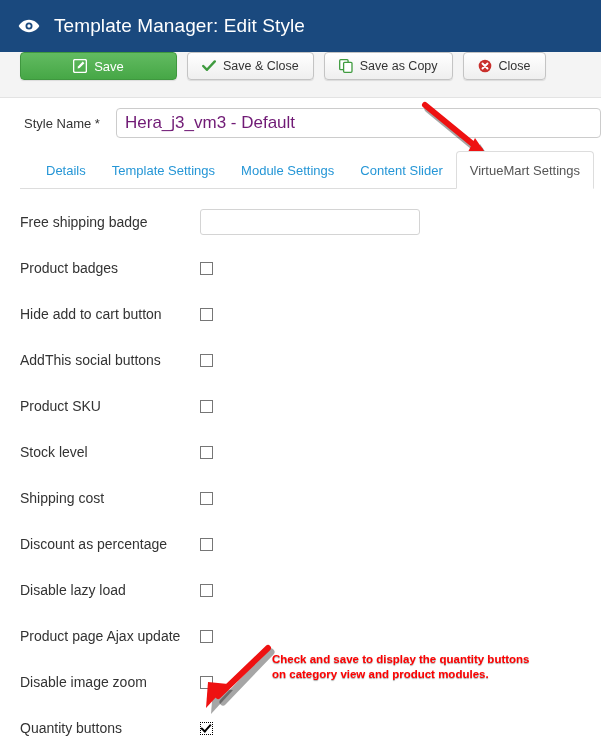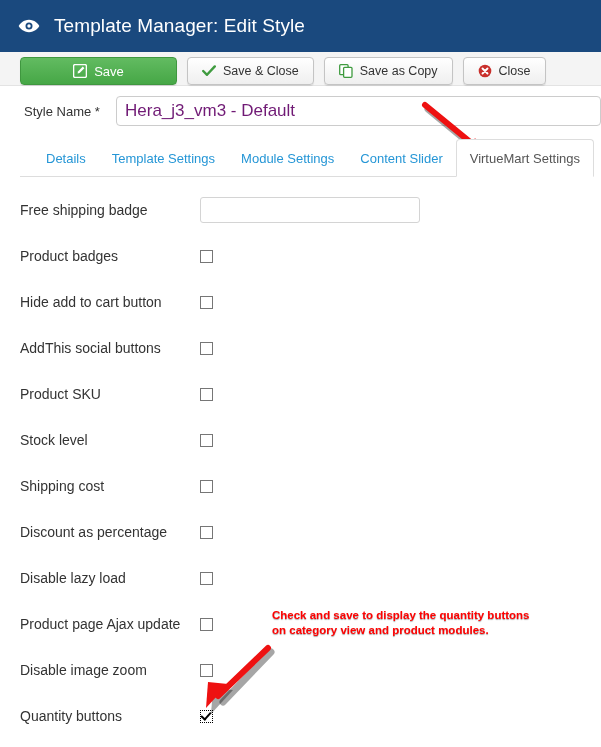--- a/index.html
+++ b/index.html
@@ -36,25 +36,25 @@
   .header-title {
     color: #ffffff;
     font-size: 19px;
     font-weight: normal;
     letter-spacing: .1px;
     white-space: nowrap;
   }
 
   
   .toolbar {
-    height: 34px;
+    height: 46px;
     background: #f4f4f4;
     border-bottom: 1px solid #e3e3e3;
     display: flex;
-    align-items: flex-end;
+    align-items: flex-start;
     padding-left: 20px;
     box-sizing: border-box;
   }
   .btn {
     display: inline-flex;
     align-items: center;
     justify-content: center;
     height: 28px;
     padding: 0 14px;
     margin-right: 10px;
@@ -368,14 +368,14 @@
 
 <svg class="arrow-svg" style="left:196px; top:640px;" width="110" height="90" viewBox="0 0 110 90">
   <g transform="translate(3,4)">
     <path d="M72 8 L24 58" stroke="rgba(0,0,0,.35)" stroke-width="7" stroke-linecap="round"></path>
     <path d="M34 46 L12 70 L14 44 Z" fill="rgba(0,0,0,.35)"></path>
   </g>
   <path d="M72 8 L22 56" stroke="#ee1111" stroke-width="6" stroke-linecap="round"></path>
   <path d="M32 44 L10 68 L12 42 Z" fill="#ee1111"></path>
 </svg>
 
-<div class="annotation-note" style="left:272px; top:608px;">Check and save to display the quantity buttons
+<div class="annotation-note" style="left:272px; top:652px;">Check and save to display the quantity buttons
 on category view and product modules.</div>
 
 </body></html>

